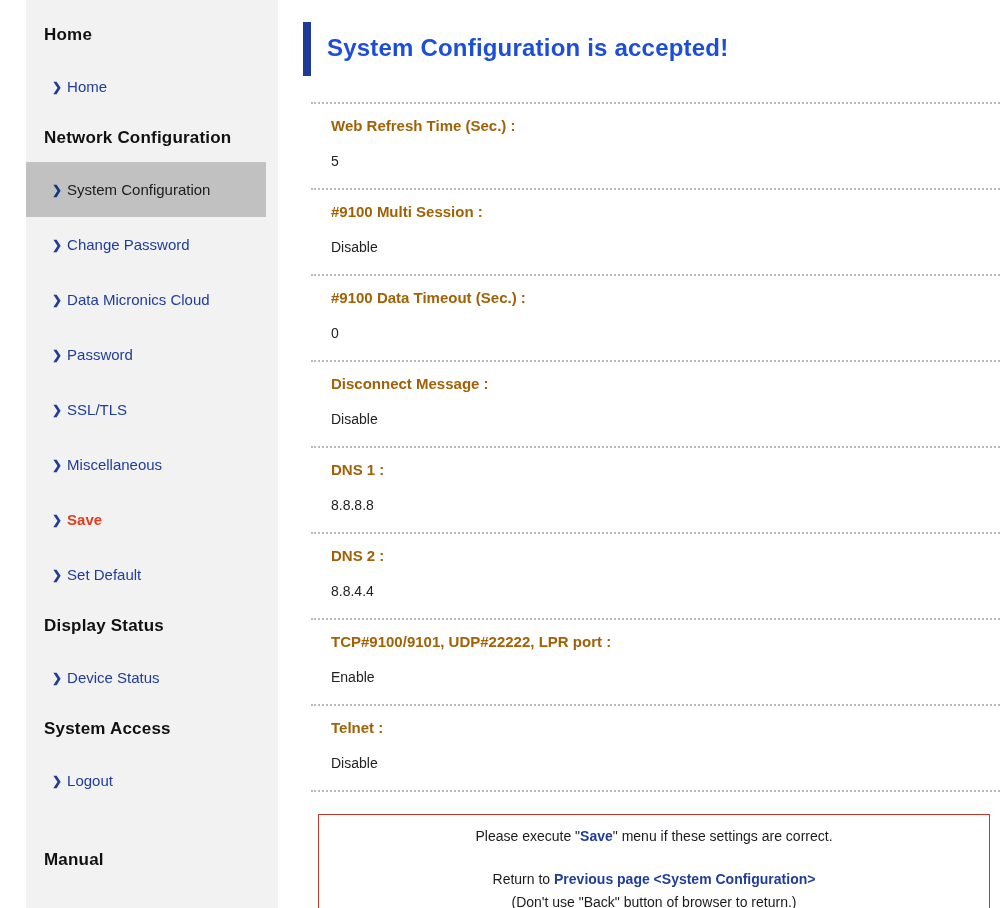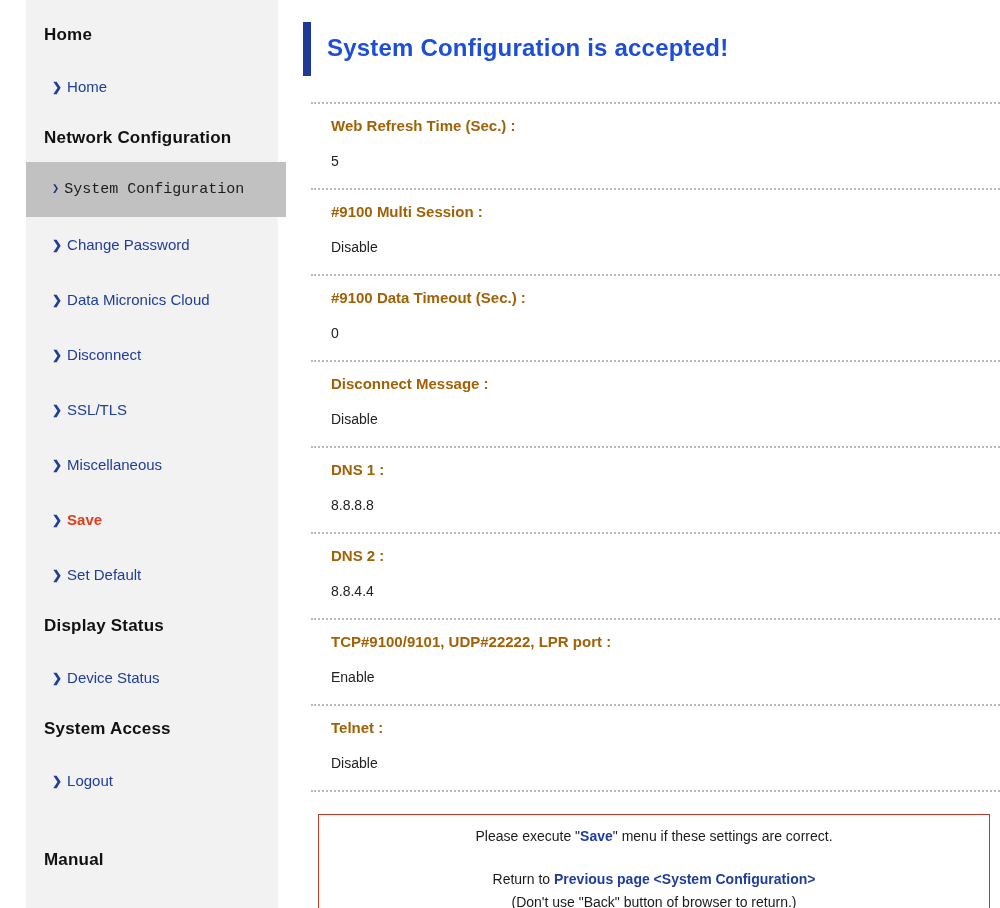--- a/index.html
+++ b/index.html
@@ -31,21 +31,21 @@
   .nav-link{
     font-size:15px;color:var(--link-blue);
     padding:19px 0 19px 26px;cursor:pointer;white-space:nowrap;
   }
   .nav-link .arrow{
     font-size:12px;font-weight:bold;color:var(--link-blue);
     margin-right:5px;position:relative;top:-1px;
   }
   .nav-link .lbl{font-size:15px;}
   .nav-link.selected{
-    background:var(--selected-gray);width:260px;color:#1c1c1c;font-family:Liberation Mono, monospace;
+    background:var(--selected-gray);width:240px;color:#1c1c1c;
   }
   .nav-link.selected .lbl{color:#1c1c1c;}
   .nav-link.selected .arrow{color:#123a7a;}
   .nav-link.alert .lbl{color:var(--save-red);font-weight:bold;}
 
   
   .main{position:absolute;left:303px;top:22px;right:0;}
   .title-row{display:flex;align-items:stretch;}
   .title-accent{width:8px;background:var(--accent-bar-blue);margin-right:8px;}
   .page-title{
@@ -77,21 +77,21 @@
 <body>
 
 <div class="sidebar">
   <nav>
       <div class="nav-section">Home</div>
       <div class="nav-link"><span class="arrow">❯</span><span class="lbl">Home</span></div>
       <div class="nav-section">Network Configuration</div>
       <div class="nav-link selected"><span class="arrow">❯</span><span class="lbl">System Configuration</span></div>
       <div class="nav-link"><span class="arrow">❯</span><span class="lbl">Change Password</span></div>
       <div class="nav-link"><span class="arrow">❯</span><span class="lbl">Data Micronics Cloud</span></div>
-      <div class="nav-link"><span class="arrow">❯</span><span class="lbl">Disconnect</span></div>
+      <div class="nav-link"><span class="arrow">❯</span><span class="lbl">Password</span></div>
       <div class="nav-link"><span class="arrow">❯</span><span class="lbl">SSL/TLS</span></div>
       <div class="nav-link"><span class="arrow">❯</span><span class="lbl">Miscellaneous</span></div>
       <div class="nav-link alert"><span class="arrow">❯</span><span class="lbl">Save</span></div>
       <div class="nav-link"><span class="arrow">❯</span><span class="lbl">Set Default</span></div>
       <div class="nav-section">Display Status</div>
       <div class="nav-link"><span class="arrow">❯</span><span class="lbl">Device Status</span></div>
       <div class="nav-section">System Access</div>
       <div class="nav-link"><span class="arrow">❯</span><span class="lbl">Logout</span></div>
       <div class="nav-section gap">Manual</div>
     </nav>

